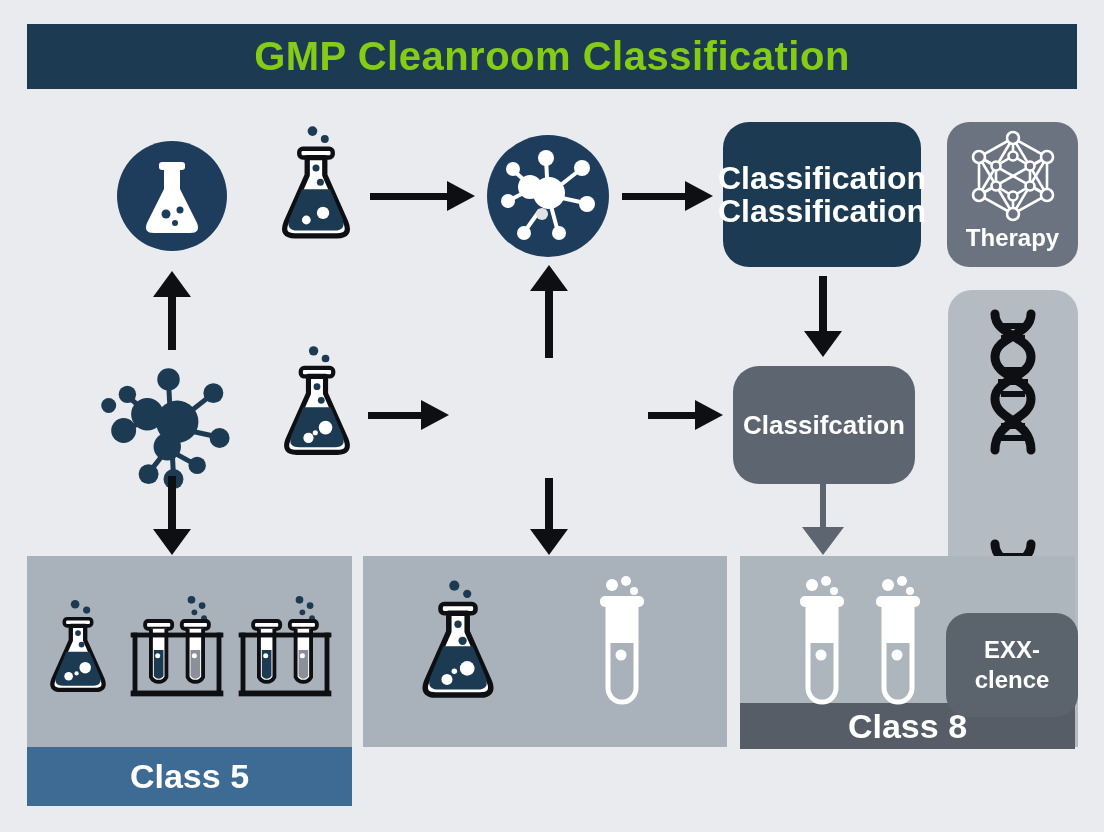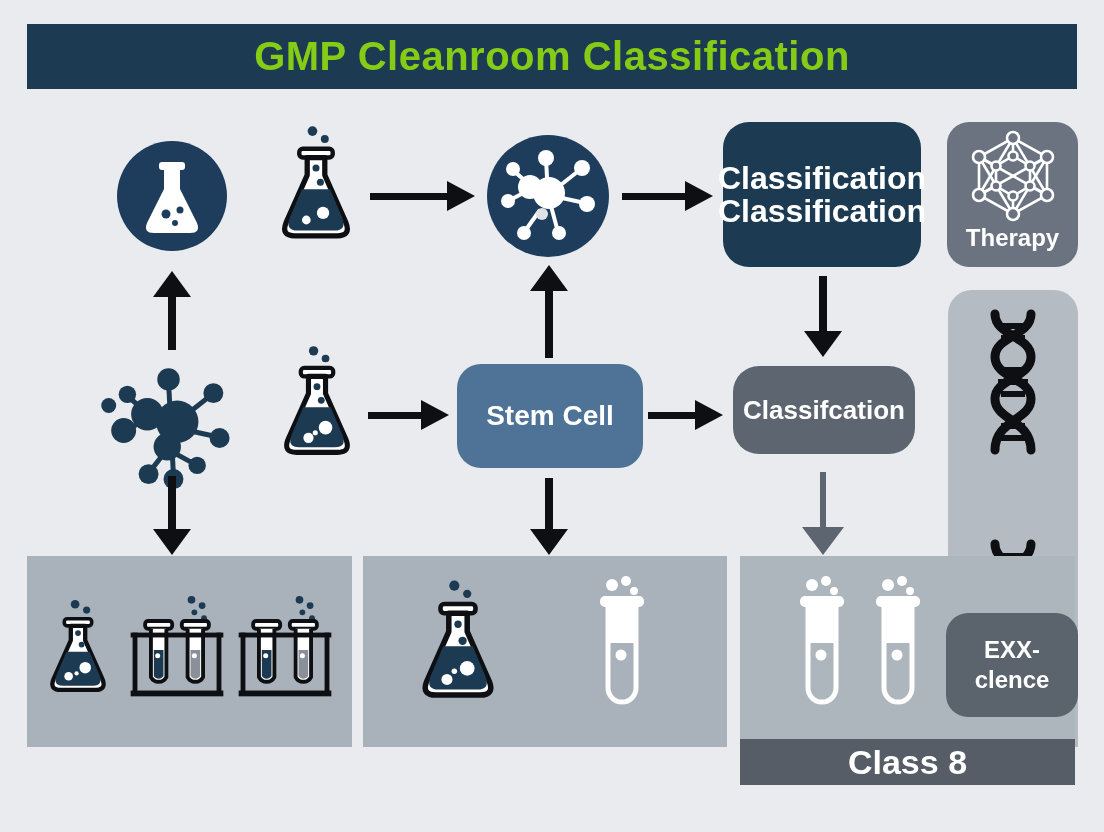--- a/index.html
+++ b/index.html
@@ -16,21 +16,21 @@
     display:flex;align-items:center;justify-content:center;}
   .titlebar span{color:#84cc16;font-size:40px;font-weight:bold;letter-spacing:.5px;}
   .nodebox{border-radius:26px;display:flex;flex-direction:column;align-items:center;
     justify-content:center;color:#fff;font-weight:bold;text-align:center;}
   .box-classification{left:723px;top:122px;width:198px;height:145px;background:var(--navy);
     font-size:32px;line-height:33px;}
   .box-therapy{left:947px;top:122px;width:131px;height:145px;background:var(--gray-box);
     border-radius:22px;font-size:24px;justify-content:flex-start;padding-top:6px;box-sizing:border-box;}
   .box-stemcell{left:457px;top:364px;width:186px;height:104px;background:var(--steel);
     border-radius:24px;font-size:28px;}
-  .box-classifcation{left:733px;top:366px;width:182px;height:88px;background:var(--gray-box2);
+  .box-classifcation{left:733px;top:366px;width:182px;height:118px;background:var(--gray-box2);
     font-size:26px;}
   .box-exx{left:946px;top:613px;width:132px;height:104px;background:var(--gray-box3);
     border-radius:22px;font-size:24px;line-height:30px;}
   .panel{left:948px;top:290px;width:130px;height:457px;background:var(--panel);
     border-radius:24px 24px 0 0;}
   .zone{background:var(--zone);}
   .zone8{background:var(--zone8);}
   .banner{display:flex;align-items:center;justify-content:center;color:#fff;
     font-size:34px;font-weight:bold;}
   
@@ -92,21 +92,24 @@
         <line x1="20" y1="88" x2="44" y2="88"></line>
           <line x1="20" y1="120" x2="44" y2="120"></line>
         <line x1="17" y1="132" x2="47" y2="132"></line>
       </g>
     </svg>
   </div>
 
   <div class="abs zone" style="left:27px;top:556px;width:325px;height:191px"></div>
   <div class="abs zone" style="left:363px;top:556px;width:364px;height:191px"></div>
   <div class="abs zone8" style="left:740px;top:556px;width:335px;height:191px"></div>
-  <div class="abs banner" style="left:740px;top:739px;width:335px;height:46px;background:var(--banner-gray)">
+  <div class="abs banner" style="left:27px;top:747px;width:325px;height:59px;background:var(--banner-blue)">
+    <span>Class 5</span>
+  </div>
+  <div class="abs banner" style="left:740px;top:703px;width:335px;height:46px;background:var(--banner-gray)">
     <span>Class 8</span>
   </div>
 
   <div class="abs" style="left:117px;top:141px">
     <svg width="110" height="110" viewBox="0 0 110 110">
       <circle cx="55" cy="55" r="55" fill="#1e3d5c"></circle>
       <rect x="42" y="21" width="26" height="8" rx="3" fill="#fff"></rect>
       <path d="M47 29 V48 L30 82 Q26 92 37 92 H73 Q84 92 80 82 L63 48 V29 Z" fill="#fff"></path>
       <circle cx="49" cy="73" r="4.5" fill="#1e3d5c"></circle>
       <circle cx="63" cy="69" r="3.5" fill="#1e3d5c"></circle>
@@ -233,23 +236,20 @@
       <path d="M40 38 V58 L16 112 Q10 127 26 127 H74 Q90 127 84 112 L60 58 V38 Z" fill="#fff" stroke="#0e0f12" stroke-width="6" stroke-linejoin="round"></path>
       <path d="M34 74 L20 107 Q15 121 29 121 H71 Q85 121 80 107 L66 74 Z" fill="#1c3a52"></path>
       <circle cx="60" cy="98" r="8" fill="#fff"></circle>
         <circle cx="40" cy="110" r="6" fill="#fff"></circle>
       <circle cx="48" cy="104" r="3" fill="#fff"></circle>
       <circle cx="50" cy="50" r="4" fill="#1c3a52"></circle>
         <circle cx="55" cy="66" r="4" fill="#1c3a52"></circle>
     </svg>
   </div>
 
-  <div class="abs nodebox box-stemcell">
-    <span>Stem Cell</span>
-  </div>
   <div class="abs nodebox box-classifcation">
     <span>Classifcation</span>
   </div>
 
   <div class="abs nodebox box-exx">
     <span>EXX-</span>
     <span>clence</span>
   </div>
 
   <div class="ar ar-right" style="left:370px;top:181px;width:108px;height:30px">

